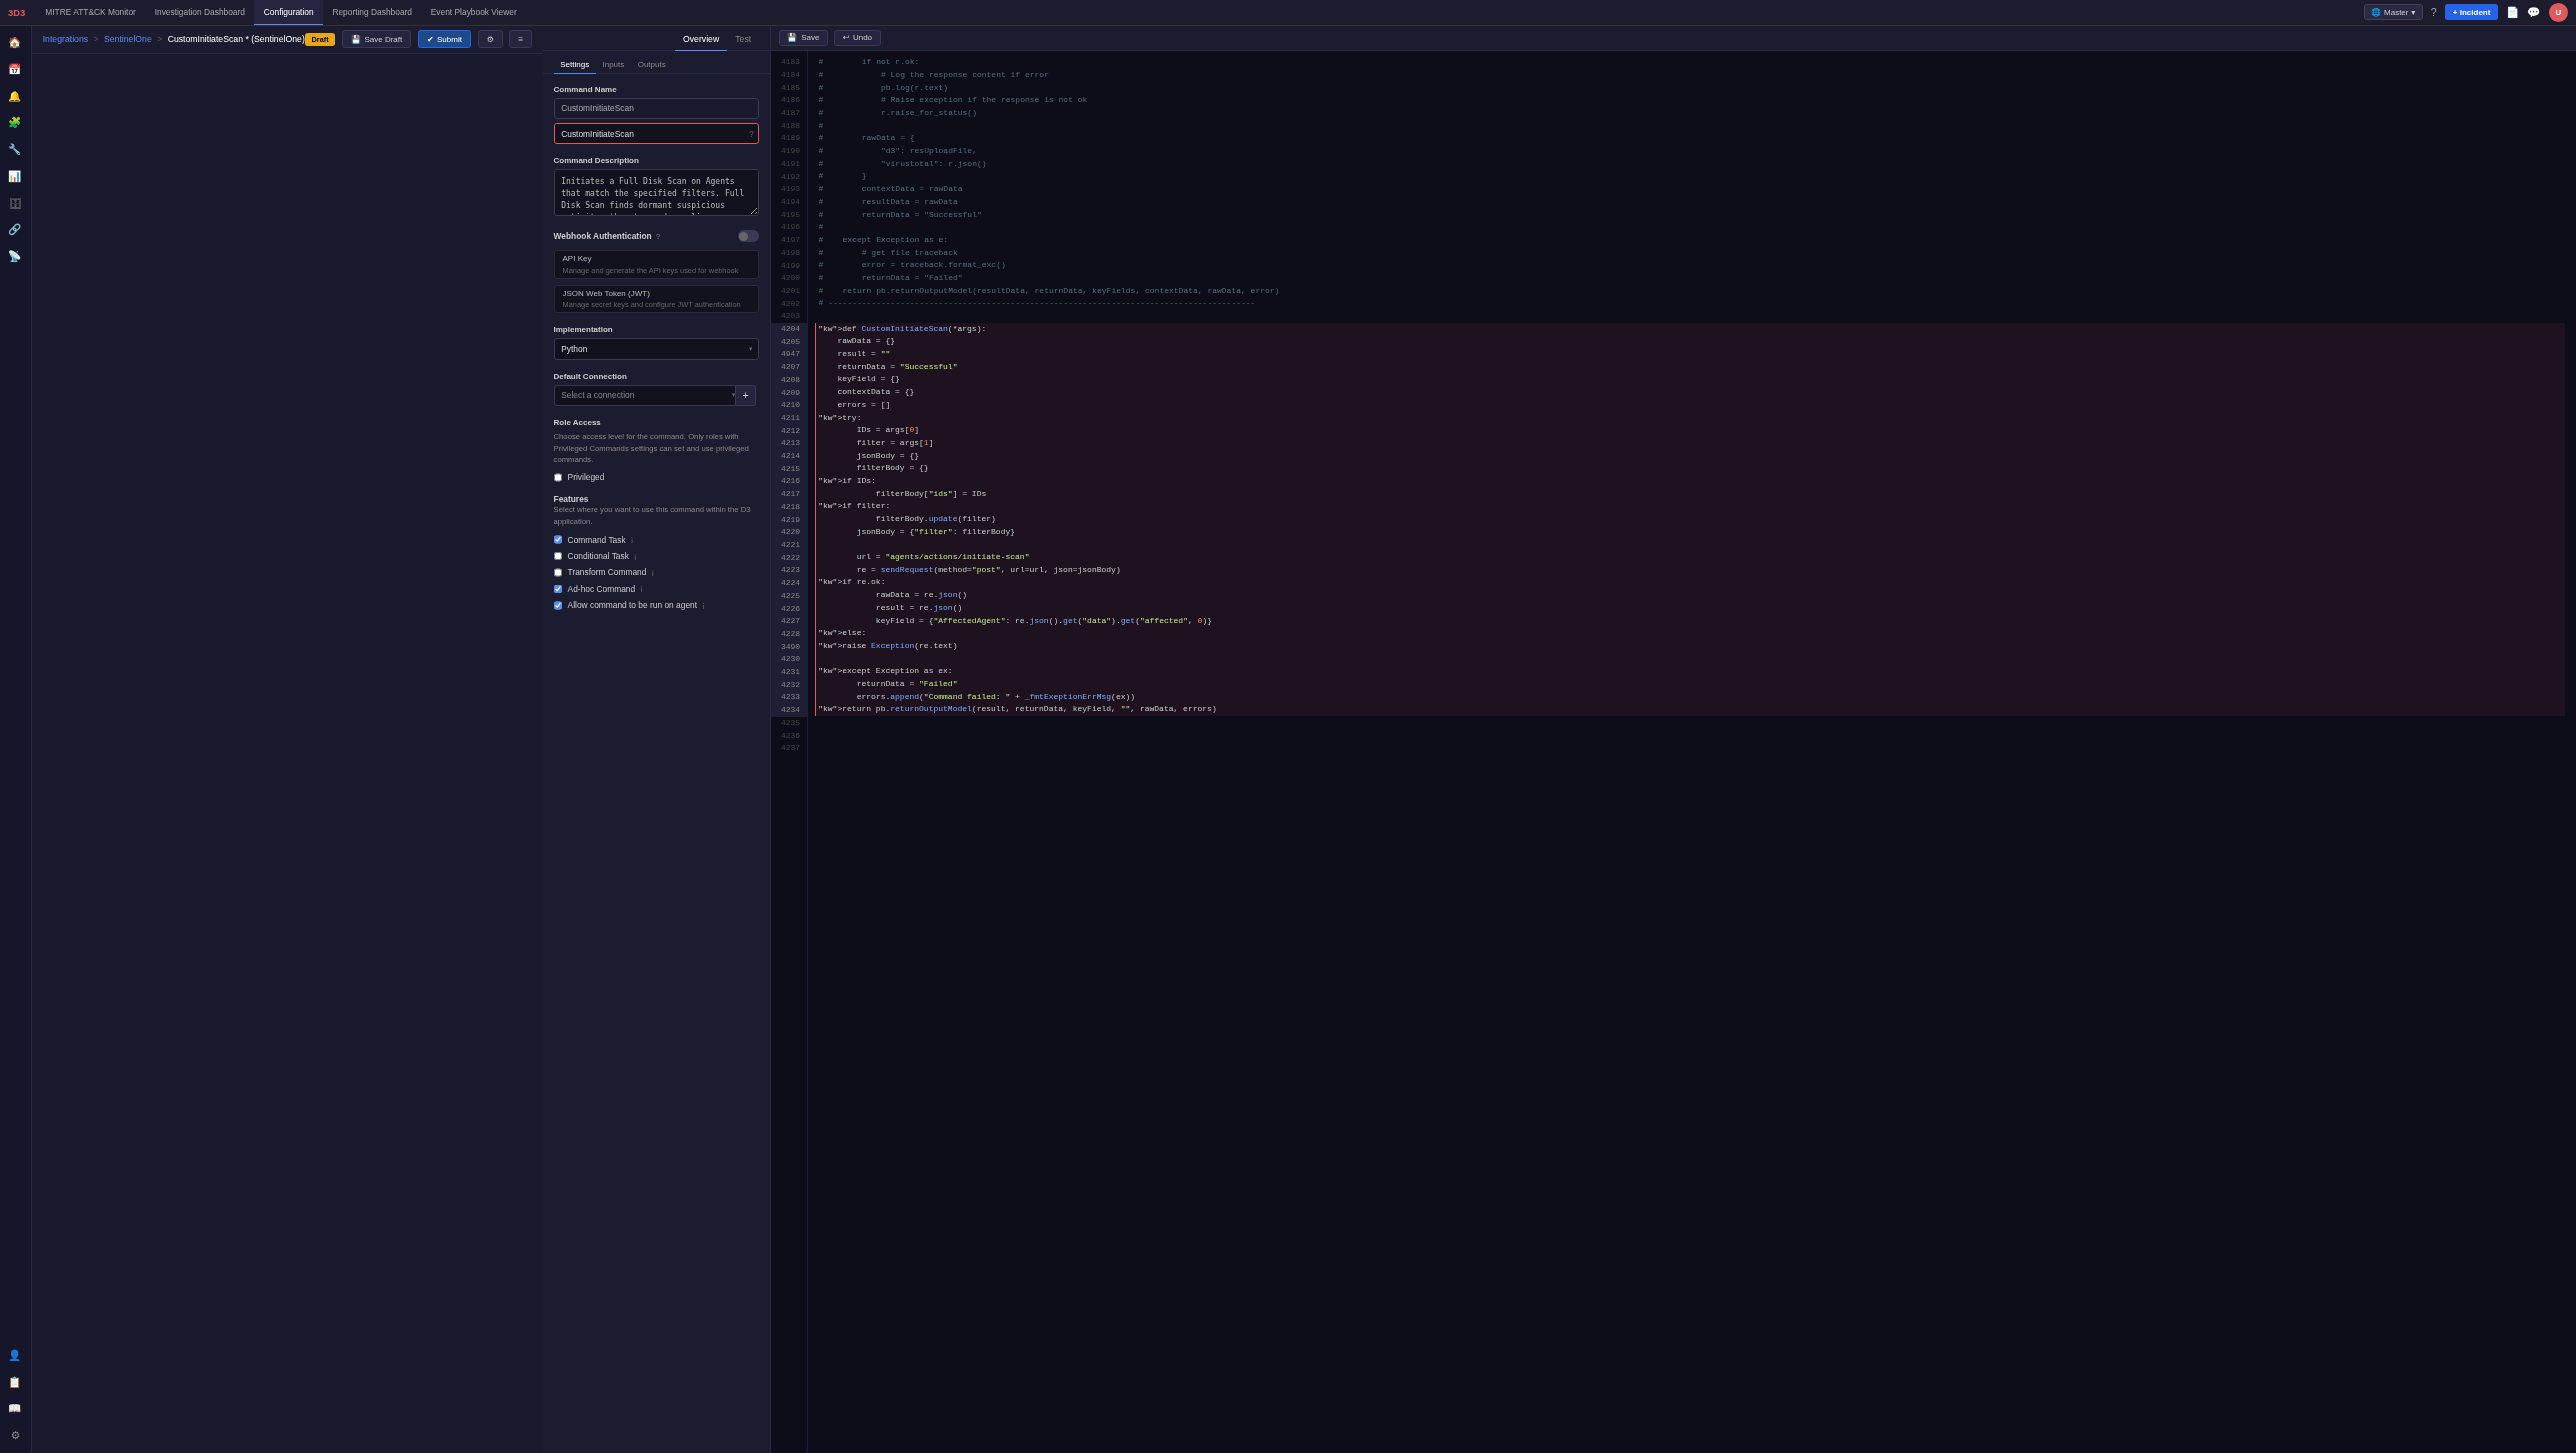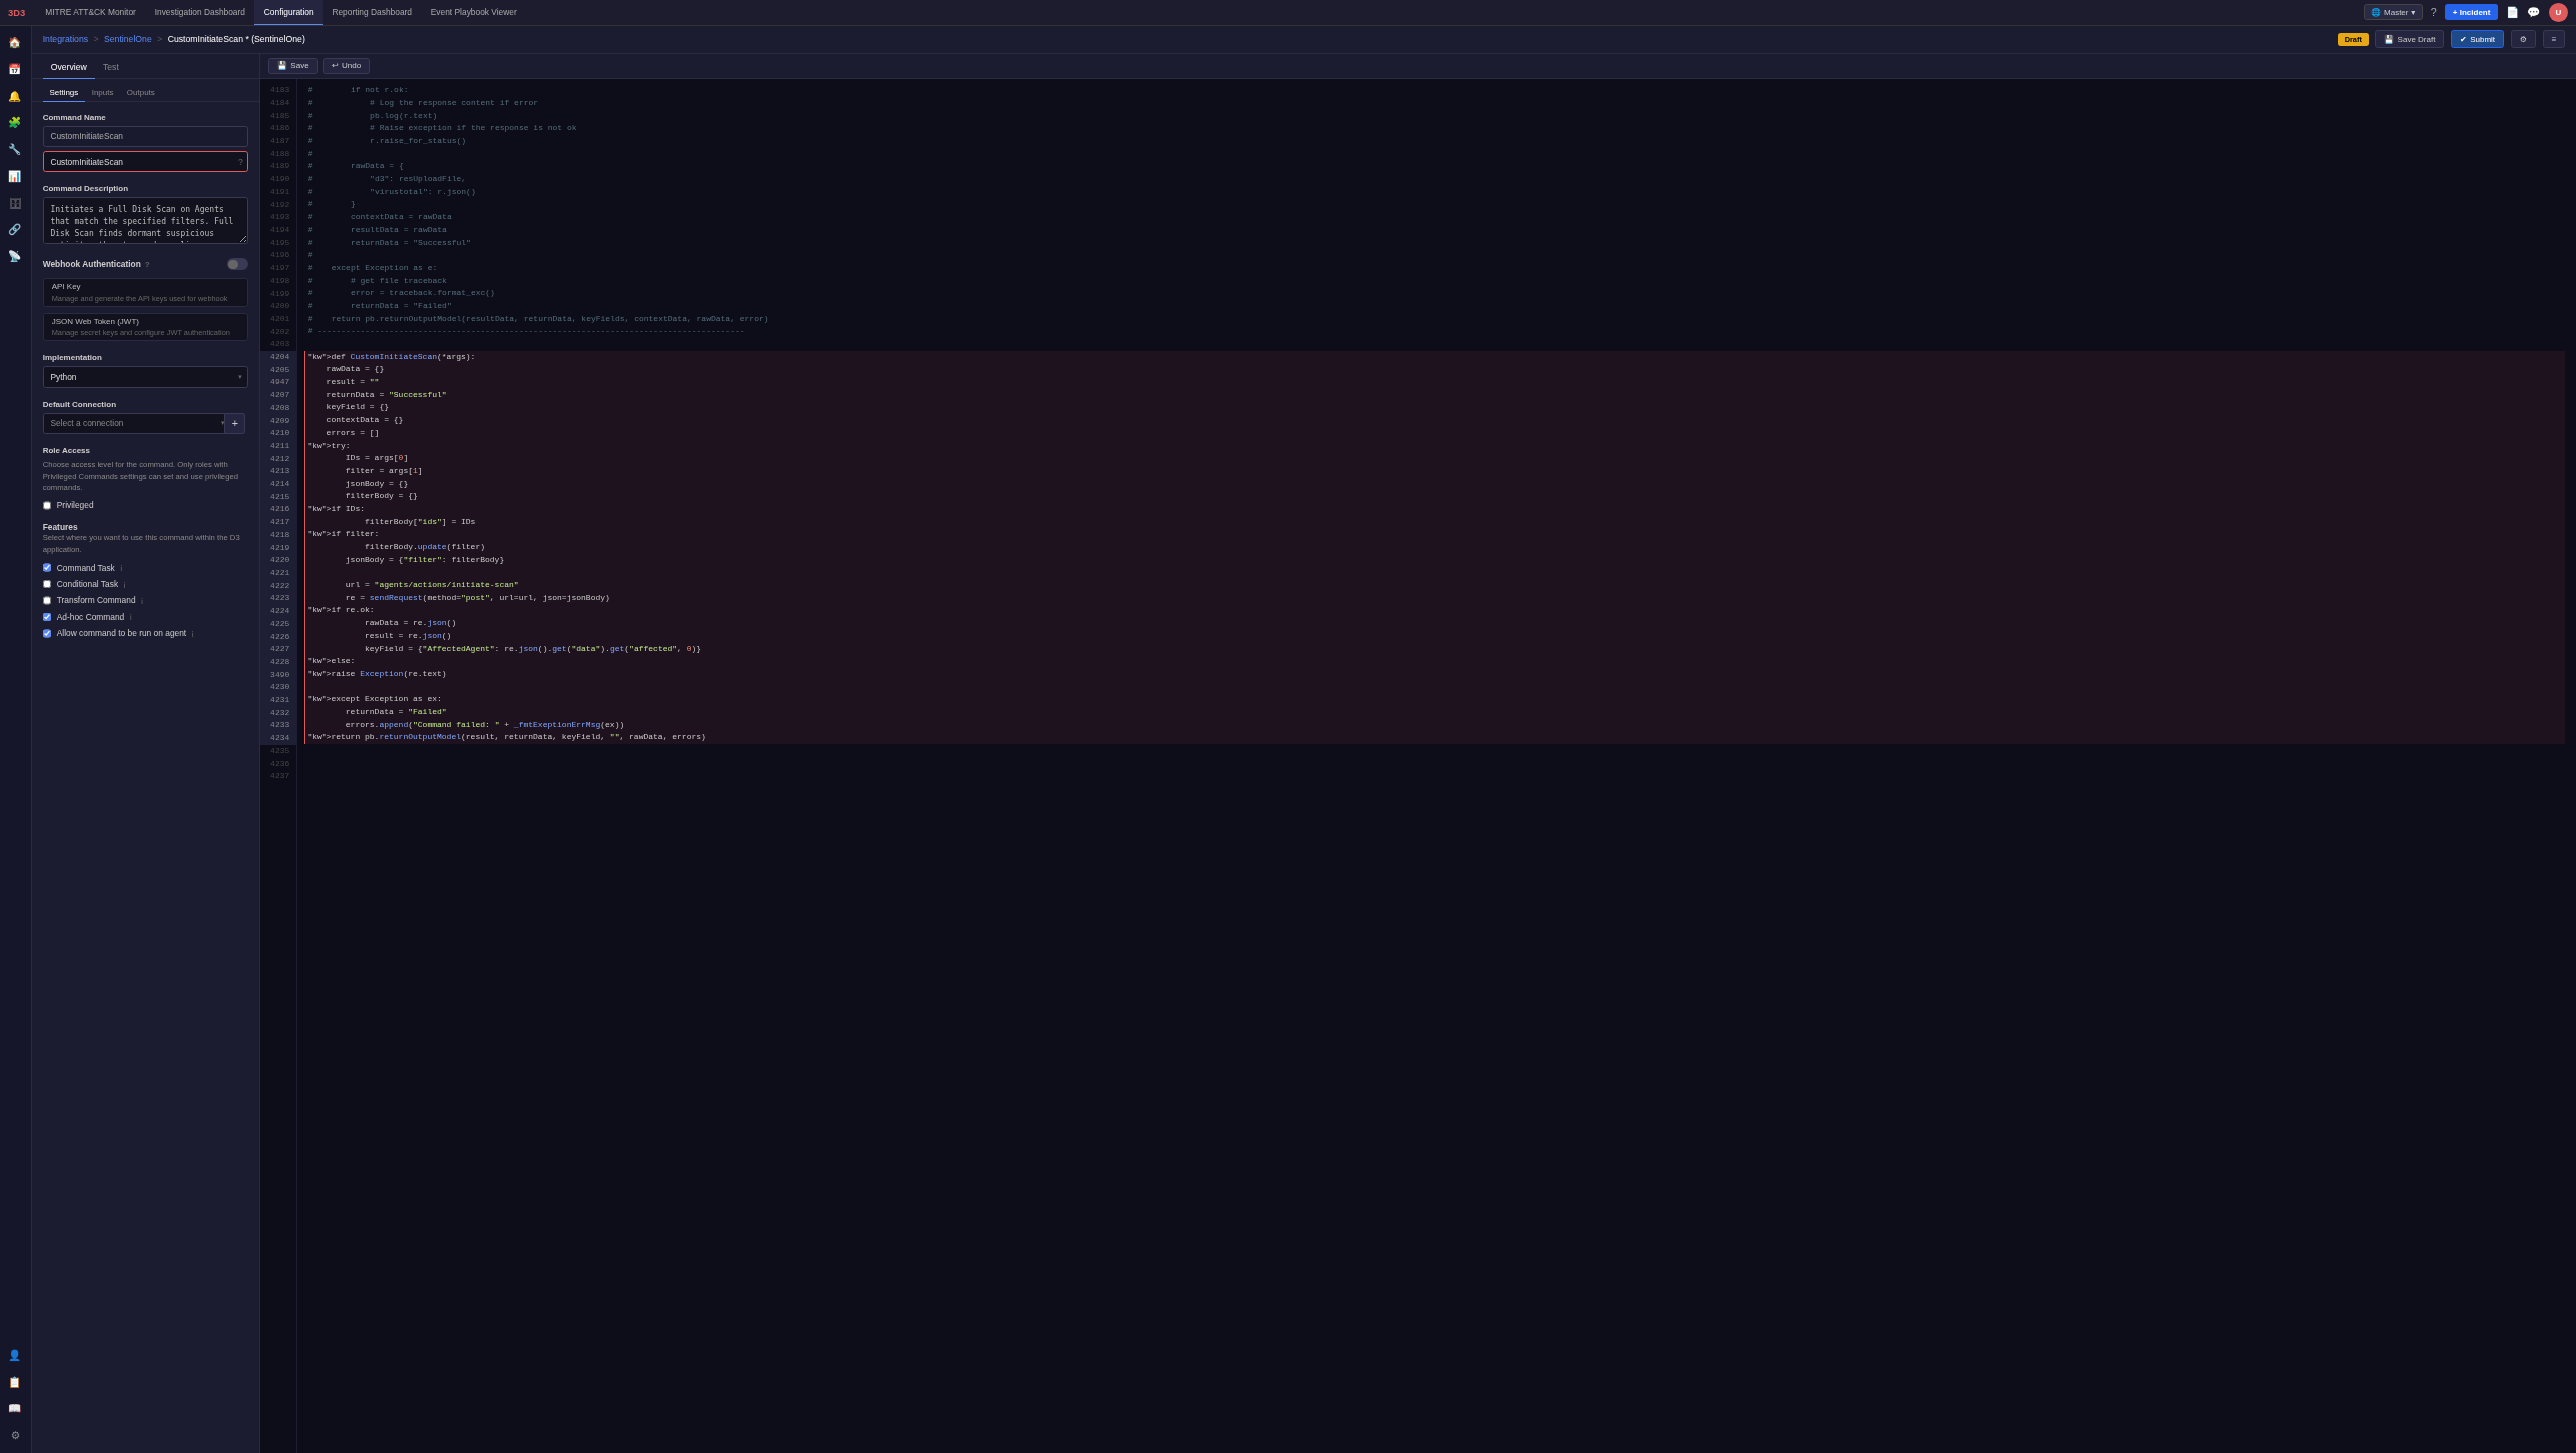--- a/index.html
+++ b/index.html
@@ -34,21 +34,21 @@
     .breadcrumb-actions { display: flex; align-items: center; gap: 6.7px; }
     .draft-badge { background: #e6a817; color: #000; font-size: 7.4px; font-weight: 700; padding: 2px 6.7px; border-radius: 2.7px; }
     .action-btn { background: #252540; border: 0.7px solid #3a3a55; color: #ccc; padding: 3.4px 8px; border-radius: 2.7px; cursor: pointer; font-size: 8px; display: flex; align-items: center; gap: 3.4px; }
     .action-btn.submit { background: #1e4a8a; border-color: #2563eb; color: #fff; }
 
     
     .content-area { display: flex; flex: 1; overflow: hidden; }
 
     
     .settings-panel { width: 228px; background: #1c1c30; border-right: 0.7px solid #2a2a40; display: flex; flex-direction: column; flex-shrink: 0; overflow: hidden; }
-    .settings-panel .tabs { display: flex; border-bottom: 0.7px solid #2a2a40; padding: 0 10.7px; height: 25.5px; align-items: flex-end; }
+    .settings-panel .tabs { display: flex; border-bottom: 0.7px solid #2a2a40; padding: 0 10.7px; height: 25.5px; align-items: flex-end; justify-content: flex-end; }
     .settings-panel .tab { padding: 5.4px 8px; font-size: 8.7px; color: #888; cursor: pointer; border-bottom: 1.3px solid transparent; margin-bottom: -0.7px; }
     .settings-panel .tab.active { color: #fff; border-bottom-color: #5b8af5; }
     .settings-panel .subtabs { display: flex; border-bottom: 0.7px solid #2a2a40; padding: 0 10.7px; height: 23px; align-items: flex-end; }
     .settings-panel .subtab { padding: 4px 6.7px; font-size: 8px; color: #888; cursor: pointer; border-bottom: 1.3px solid transparent; margin-bottom: -0.7px; }
     .settings-panel .subtab.active { color: #fff; border-bottom-color: #5b8af5; }
     .settings-panel .panel-content { padding: 10.7px; overflow-y: auto; flex: 1; }
     .settings-panel .panel-content::-webkit-scrollbar { width: 4px; }
     .settings-panel .panel-content::-webkit-scrollbar-thumb { background: #3a3a55; border-radius: 2px; }
 
     
@@ -162,21 +162,21 @@
     <div class="sidebar-icon">🗄</div>
     <div class="sidebar-icon">🔗</div>
     <div class="sidebar-icon">📡</div>
     <div class="spacer"></div>
     <div class="sidebar-icon">👤</div>
     <div class="sidebar-icon">📋</div>
     <div class="sidebar-icon">📖</div>
     <div class="sidebar-icon">⚙</div>
   </div>
 
-  <div style="display:flex; flex-direction:column; flex:1; overflow:hidden;">
+  <div style="display:flex; flex-direction:row; flex:1; overflow:hidden;">
 
     <div class="breadcrumb-bar">
       <div class="breadcrumb">
         <span class="crumb">Integrations</span>
         <span class="sep">&gt;</span>
         <span class="crumb">SentinelOne</span>
         <span class="sep">&gt;</span>
         <span class="current">CustomInitiateScan * (SentinelOne)</span>
       </div>
       <div class="breadcrumb-actions">

